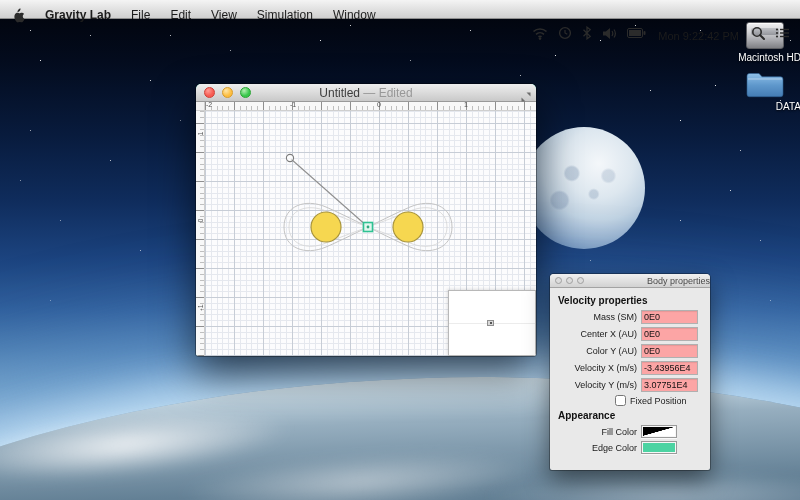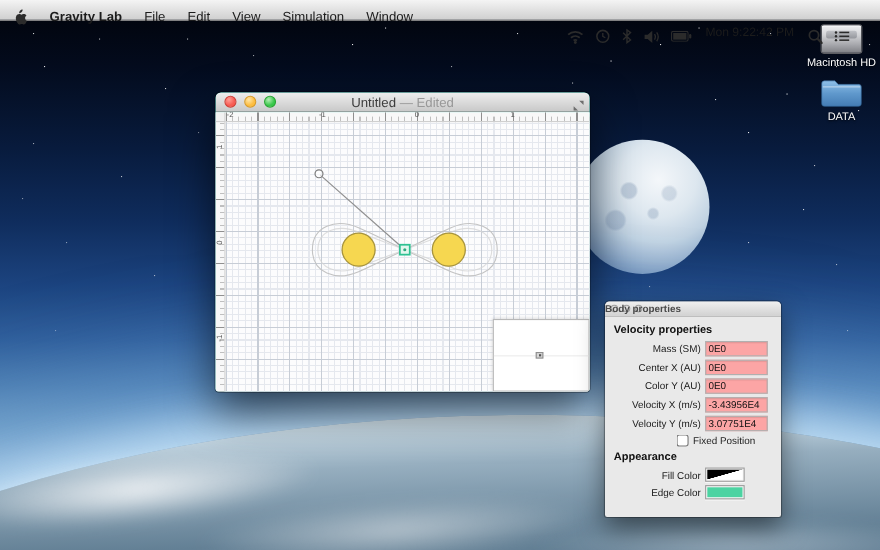--- a/index.html
+++ b/index.html
@@ -65,27 +65,27 @@
   .menu-bar {
     position:absolute; top:0; left:0; right:0; height:19px;
     background:linear-gradient(#f4f4f4, #cfcfcf);
     border-bottom:1px solid #8e8e8e;
     display:flex; align-items:center; font-size:12px; color:#1c1c1c; z-index:50;
   }
   .menu-left { display:flex; align-items:center; height:100%;margin-top:12px; }
   .apple-menu { padding:0 10px 0 12px; display:flex; align-items:center; height:100%; }
   .menu-item { padding:0 10px; height:100%; display:flex; align-items:center; }
   .menu-item.app-name { font-weight:bold; }
-  .menu-right { margin-left:auto; display:flex; align-items:flex-start; height:100%; gap:6px; padding-right:25px;margin-top:48px; }
+  .menu-right { margin-left:auto; display:flex; align-items:flex-end; height:100%; gap:6px; padding-right:8px;margin-top:48px; }
   .status-icon { display:flex; align-items:center; height:100%; padding:0 2px; }
   .menu-clock { font-size:11px; padding:0 4px; }
   .status-icon svg { display:block; }
 
   
-  .desk-icon { position:absolute; width:72px; text-align:center; z-index:5; }
+  .desk-icon { position:absolute; width:72px; text-align:right; z-index:5; }
   .desk-icon .ic { margin:0 auto 3px auto; }
   .desk-icon .lbl { color:#fff; font-size:10px; text-shadow:0 1px 2px rgba(0,0,0,.85); }
   .icon-hd { left:729px; top:22px; }
   .hd-shape { width:38px; height:27px; border-radius:3px;
     background:linear-gradient(180deg,#f0f0f2 0%, #d2d3d6 35%, #a7a8ad 70%, #7f8085 100%);
     border:1px solid #5d5e63; box-shadow:inset 0 1px 0 rgba(255,255,255,.8); position:relative; }
   .hd-shape::after { content:""; position:absolute; left:4px; right:4px; top:5px; height:7px; border-radius:2px;
     background:linear-gradient(180deg,#bfc1c6,#94969c); }
   .icon-data { left:729px; top:70px; }
   .folder-shape { width:38px; height:28px; }
@@ -154,21 +154,21 @@
     box-shadow:0 10px 24px rgba(0,0,0,.5), 0 0 0 1px rgba(0,0,0,.3);
     z-index:30; font-size:9px; color:#222;
   }
   .panel-titlebar {
     height:14px; border-radius:4px 4px 0 0;
     background:linear-gradient(#f0f0f0,#d2d2d2); border-bottom:1px solid #a3a3a3;
     display:flex; align-items:center; position:relative;
   }
   .panel-dots { display:flex; gap:4px; padding-left:5px; }
   .pdot { width:7px; height:7px; border-radius:50%; background:linear-gradient(#e8e8e8,#cicfcf); background:#dcdcdc; border:1px solid #9f9f9f; }
-  .panel-title { position:absolute; left:0; right:0; text-align:left; font-size:9px; color:#4a4a4a;font-weight:bold; }
+  .panel-title { position:absolute; left:0; right:0; text-align:right; font-size:9px; color:#4a4a4a; }
   .panel-body { padding:5px 7px 0 7px; }
   .sec-header { font-weight:bold; font-size:10px; margin:2px 0 4px 1px; color:#111; }
   .prow { display:flex; align-items:center; margin-bottom:3px; }
   .prow .plabel { width:84px; text-align:right; padding-right:4px; color:#1a1a1a; }
   .prow input[type=text] {
     width:57px; height:14px; font-size:9px; font-family:"Liberation Sans", sans-serif;
     border:1px solid #b0b0b0; background:#fca5a5; padding:0 2px; color:#111;
     box-shadow:inset 0 1px 1px rgba(0,0,0,.09); border-radius:0;
   }
   .chk-row { display:flex; align-items:center; justify-content:flex-start; margin:2px 0 4px 58px; }

